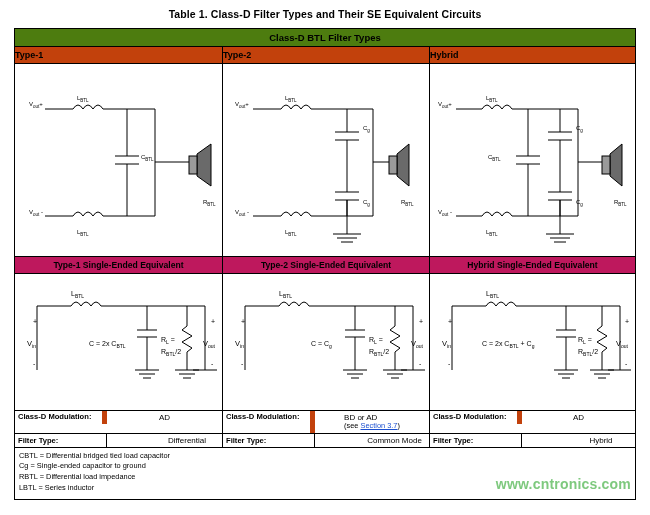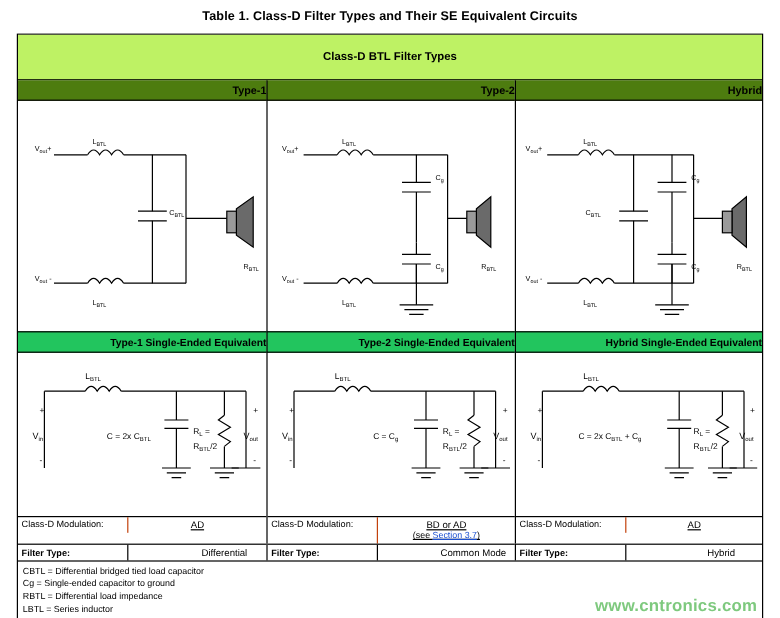--- a/index.html
+++ b/index.html
@@ -19,60 +19,60 @@
     letter-spacing:.1px;
   }
   .tbl{
     position:absolute;
     left:14px;top:28px;
     width:622px;
     border:1px solid #000;
     box-sizing:border-box;
   }
   .hdr-main{
-    background:#bef264;
+    background:#4d7c0f;
     border-bottom:1px solid #000;
     text-align:center;
     font-size:9.5px;
     font-weight:bold;
-    padding:13px 0;
+    padding:3px 0;
   }
   .row{display:flex;}
   .col{box-sizing:border-box;}
   .c1{width:207px;}
   .c2{width:207px;}
   .c3{width:206px;}
   .colhdr{
-    background:#4d7c0f;
-    text-align:right;
+    background:#c2410c;
+    text-align:left;
     font-size:9px;
     font-weight:bold;
     padding:3px 0;
     border-bottom:1px solid #000;
   }
   .bl{border-left:1px solid #000;}
   .cell-d{height:192px;position:relative;overflow:hidden;}
   .cell-se{height:136px;position:relative;overflow:hidden;}
   .sub-hdr{
-    text-align:right;font-size:8.6px;font-weight:bold;
+    text-align:center;font-size:8.6px;font-weight:bold;
     padding:3px 0;border-top:1px solid #000;border-bottom:1px solid #000;
-    background:#22c55e;
+    background:#be185d;
   }
   .mod-row{display:flex;border-top:1px solid #000;}
   .mod-lbl{
     width:92px;box-sizing:border-box;
-    font-size:7.6px;font-weight:normal;
+    font-size:7.6px;font-weight:bold;
     padding:2px 3px;line-height:1.15;
-    border-right:1px solid #c2410c;
+    border-right:5px solid #c2410c;
   }
   .mod-val{
     flex:1;box-sizing:border-box;
-    font-size:8px;text-align:center;
+    font-size:8px;
     display:flex;align-items:center;justify-content:center;
-    line-height:1.15;padding:2px 2px;text-decoration:underline;
+    line-height:1.15;padding:2px 2px;
   }
   .ft-row{display:flex;border-top:1px solid #000;gap:45px;}
   .ft-lbl{
     width:92px;box-sizing:border-box;
     font-size:7.6px;font-weight:bold;padding:2px 3px;
     border-right:1px solid #000;
   }
   .ft-val{
     flex:1;box-sizing:border-box;font-size:8px;text-align:left;
     display:flex;align-items:center;justify-content:center;padding:2px;

